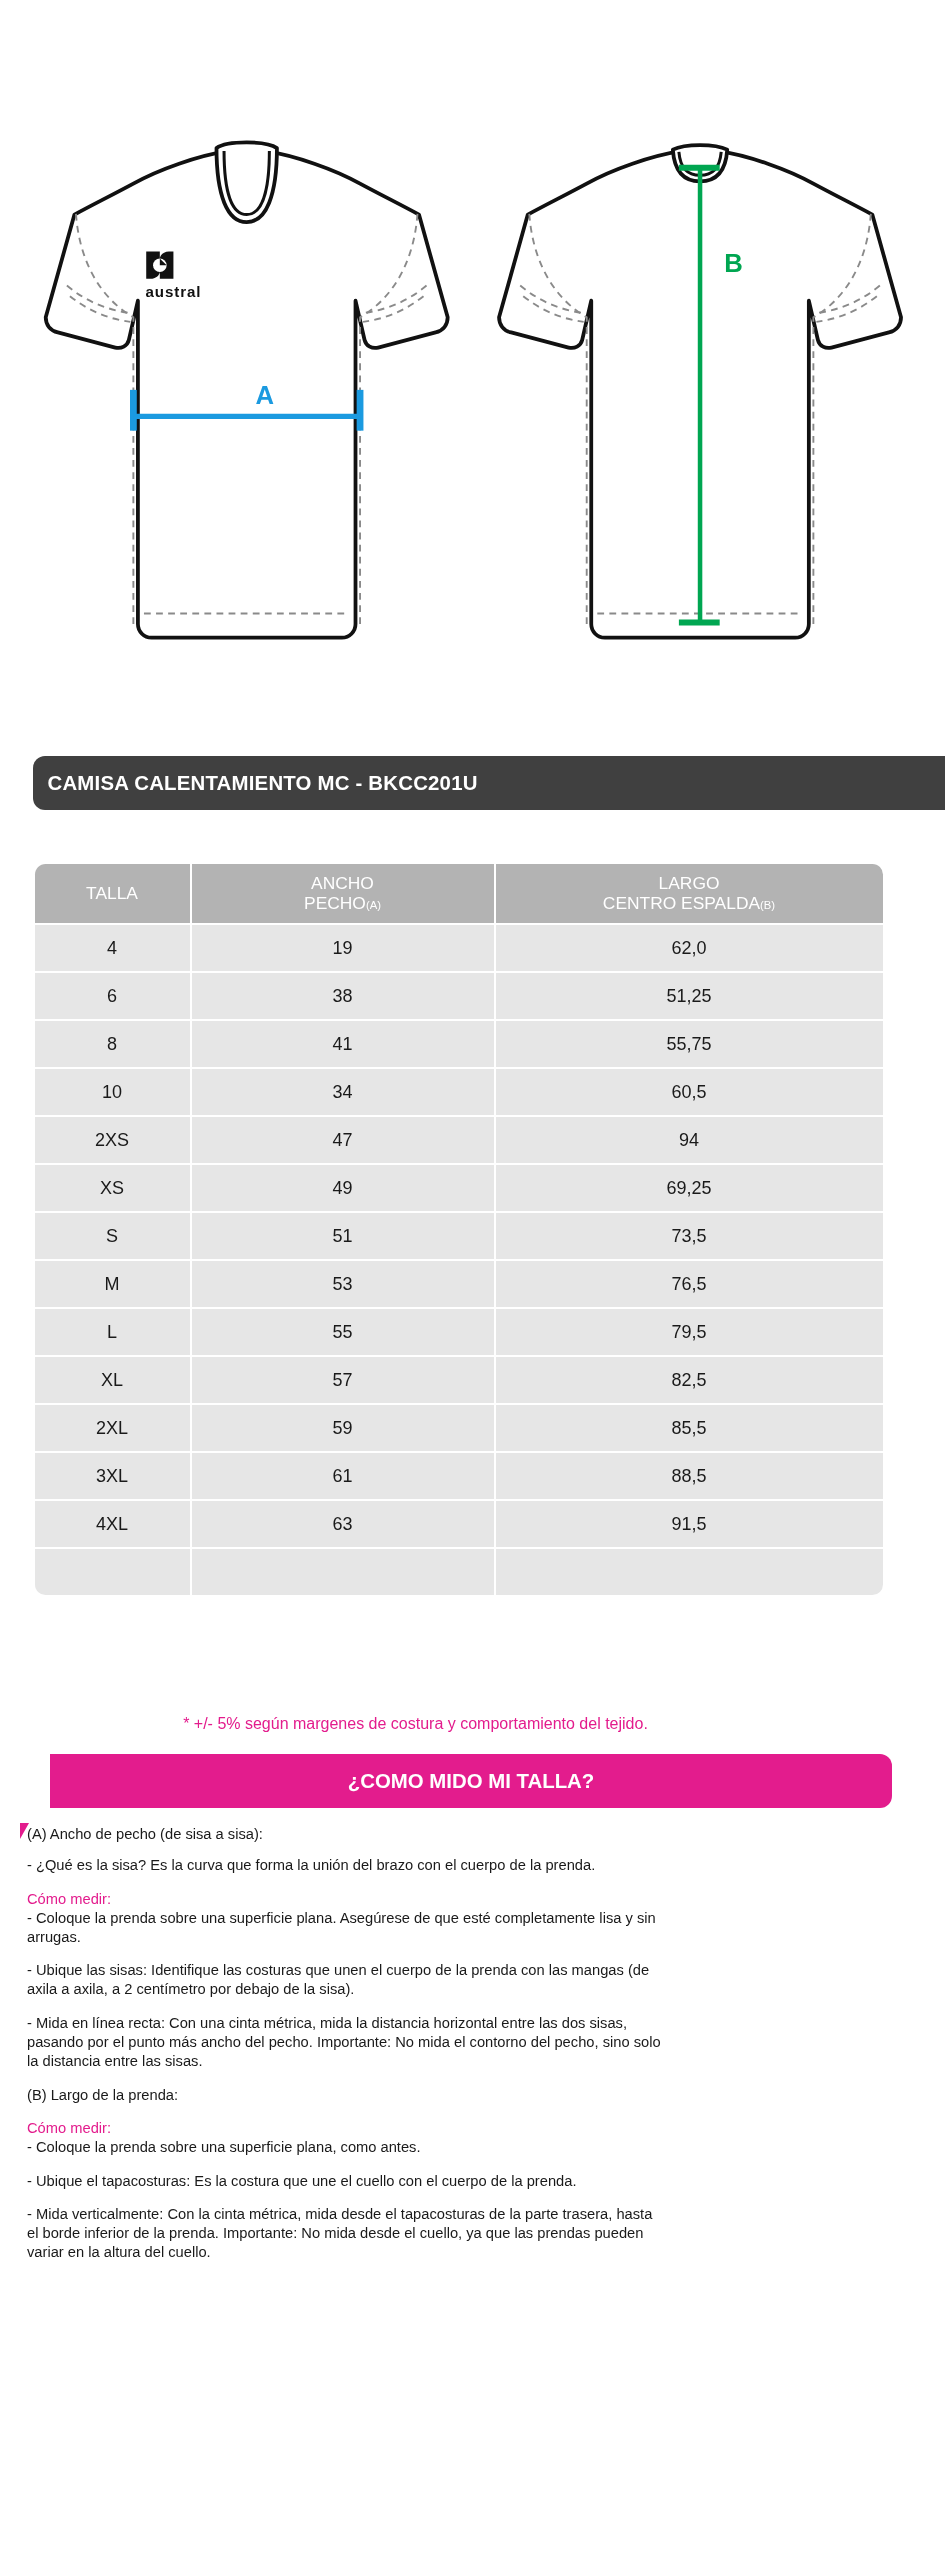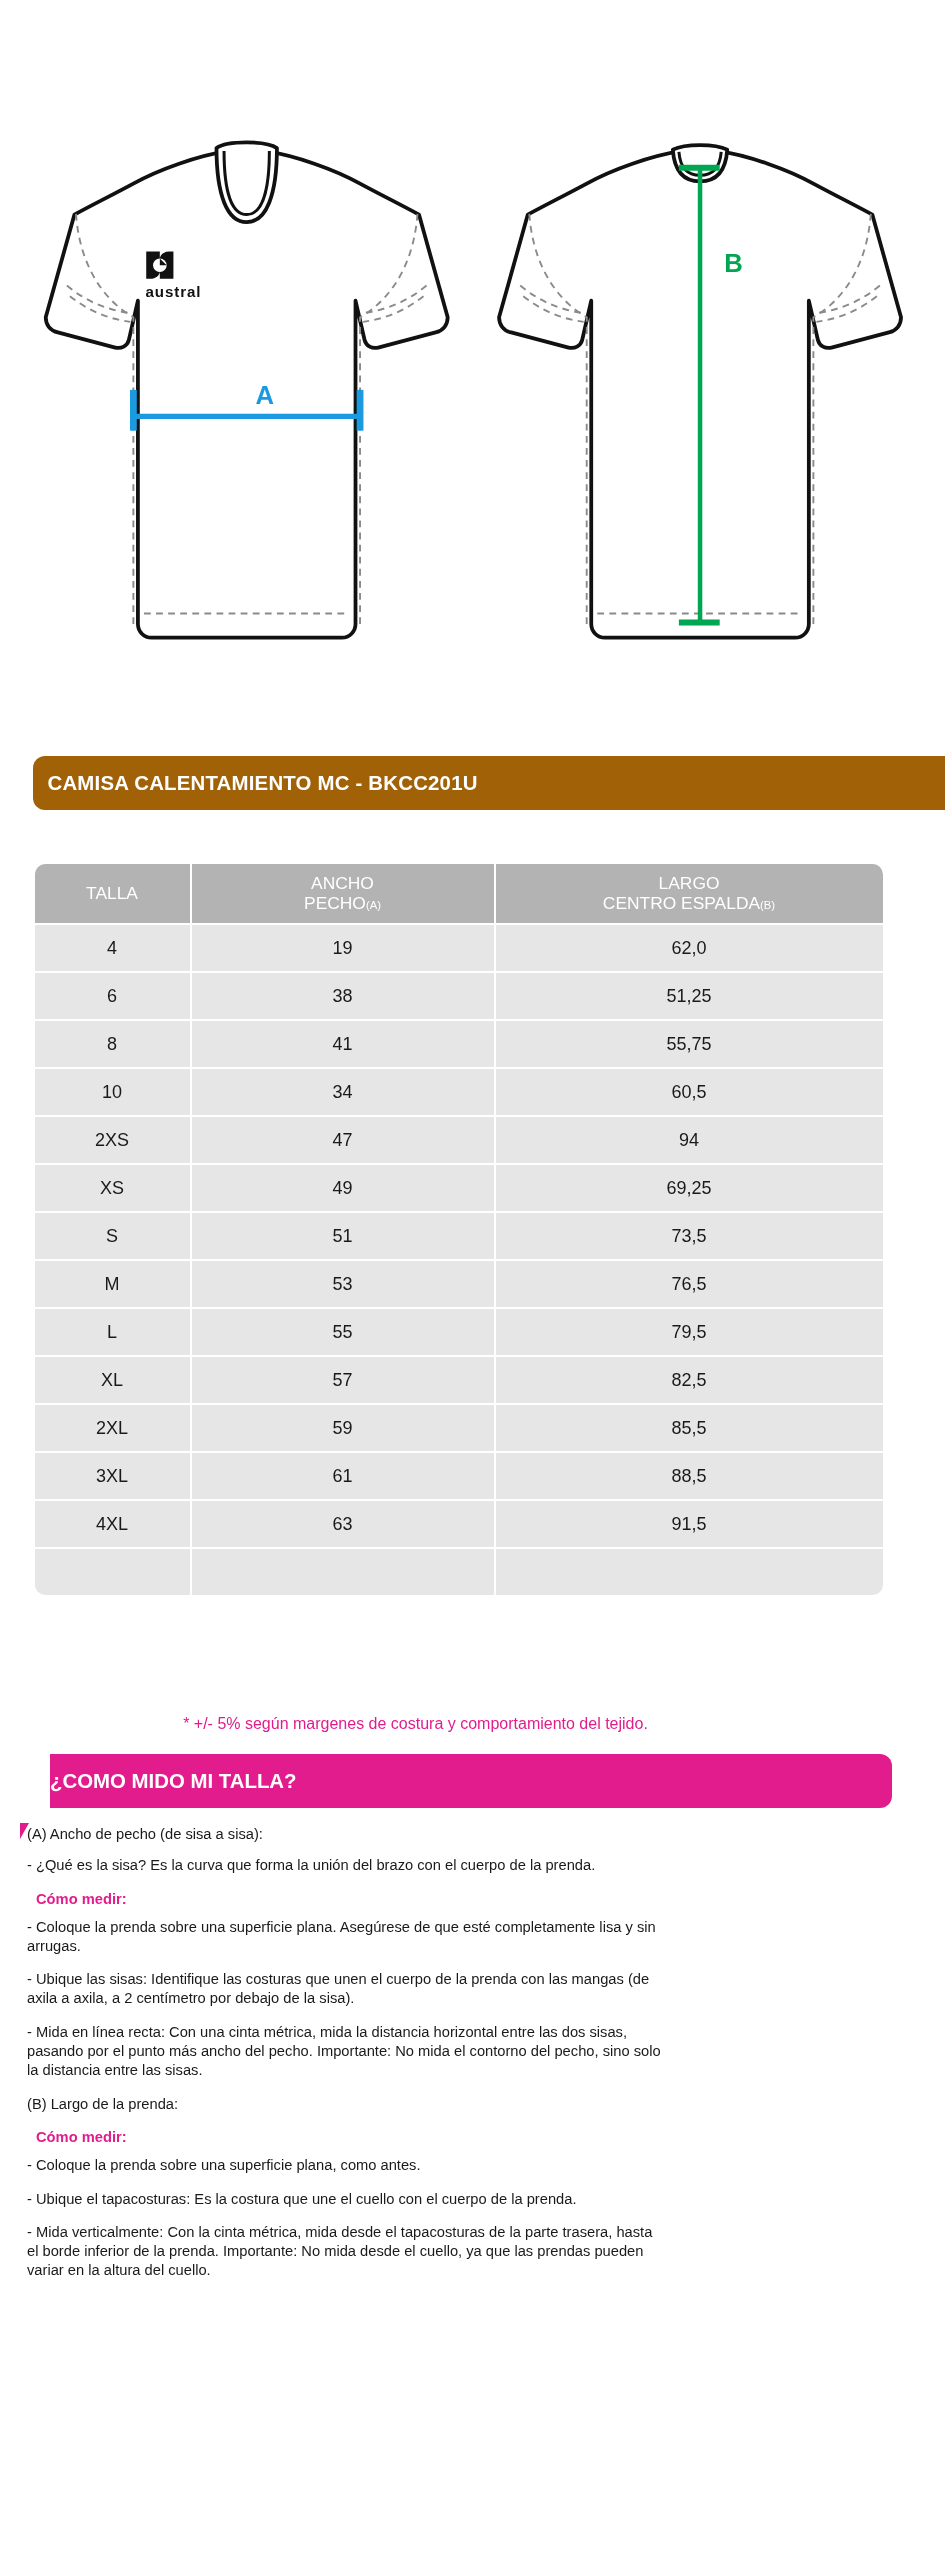--- a/index.html
+++ b/index.html
@@ -25,21 +25,21 @@
   }
   .shirt-svg { display: block; }
 
   
   .product-banner {
     position: absolute;
     left: 32.5px;
     top: 756px;
     width: 913px;
     height: 54px;
-    background: #a16207;
+    background: #404040;
     border-top-left-radius: 12px;
     border-bottom-left-radius: 12px;
     display: flex;
     align-items: center;
     box-sizing: border-box;
     padding-left: 15px;
   }
   .product-banner-title {
     color: #ffffff;
     font-size: 20.4px;
@@ -109,21 +109,21 @@
     position: absolute;
     left: 50px;
     top: 1754px;
     width: 842px;
     height: 54px;
     background: #e31c8d;
     border-top-right-radius: 12px;
     border-bottom-right-radius: 12px;
     display: flex;
     align-items: center;
-    justify-content: flex-start;
+    justify-content: center;
     box-sizing: border-box;
   }
   .howto-banner-title {
     color: #ffffff;
     font-size: 20.4px;
     font-weight: bold;
     white-space: nowrap;
   }
 
   
@@ -135,22 +135,21 @@
     font-size: 14.7px;
     line-height: 1.30;
     color: #1a1a1a;
   }
   .instructions p {
     margin: 0 0 14.4px 0;
   }
   .instructions p.tight { margin-bottom: 12px; }
   .instructions .pink-label {
     color: #e31c8d;
-    margin: 9px;
-    font-weight: bold;
+    margin: 0;
   }
   .corner-flag {
     position: absolute;
     left: 19.7px;
     top: 1823px;
     width: 0;
     height: 0;
     border-left: 9.8px solid #e31c8d;
     border-bottom: 16.6px solid transparent;
   }

